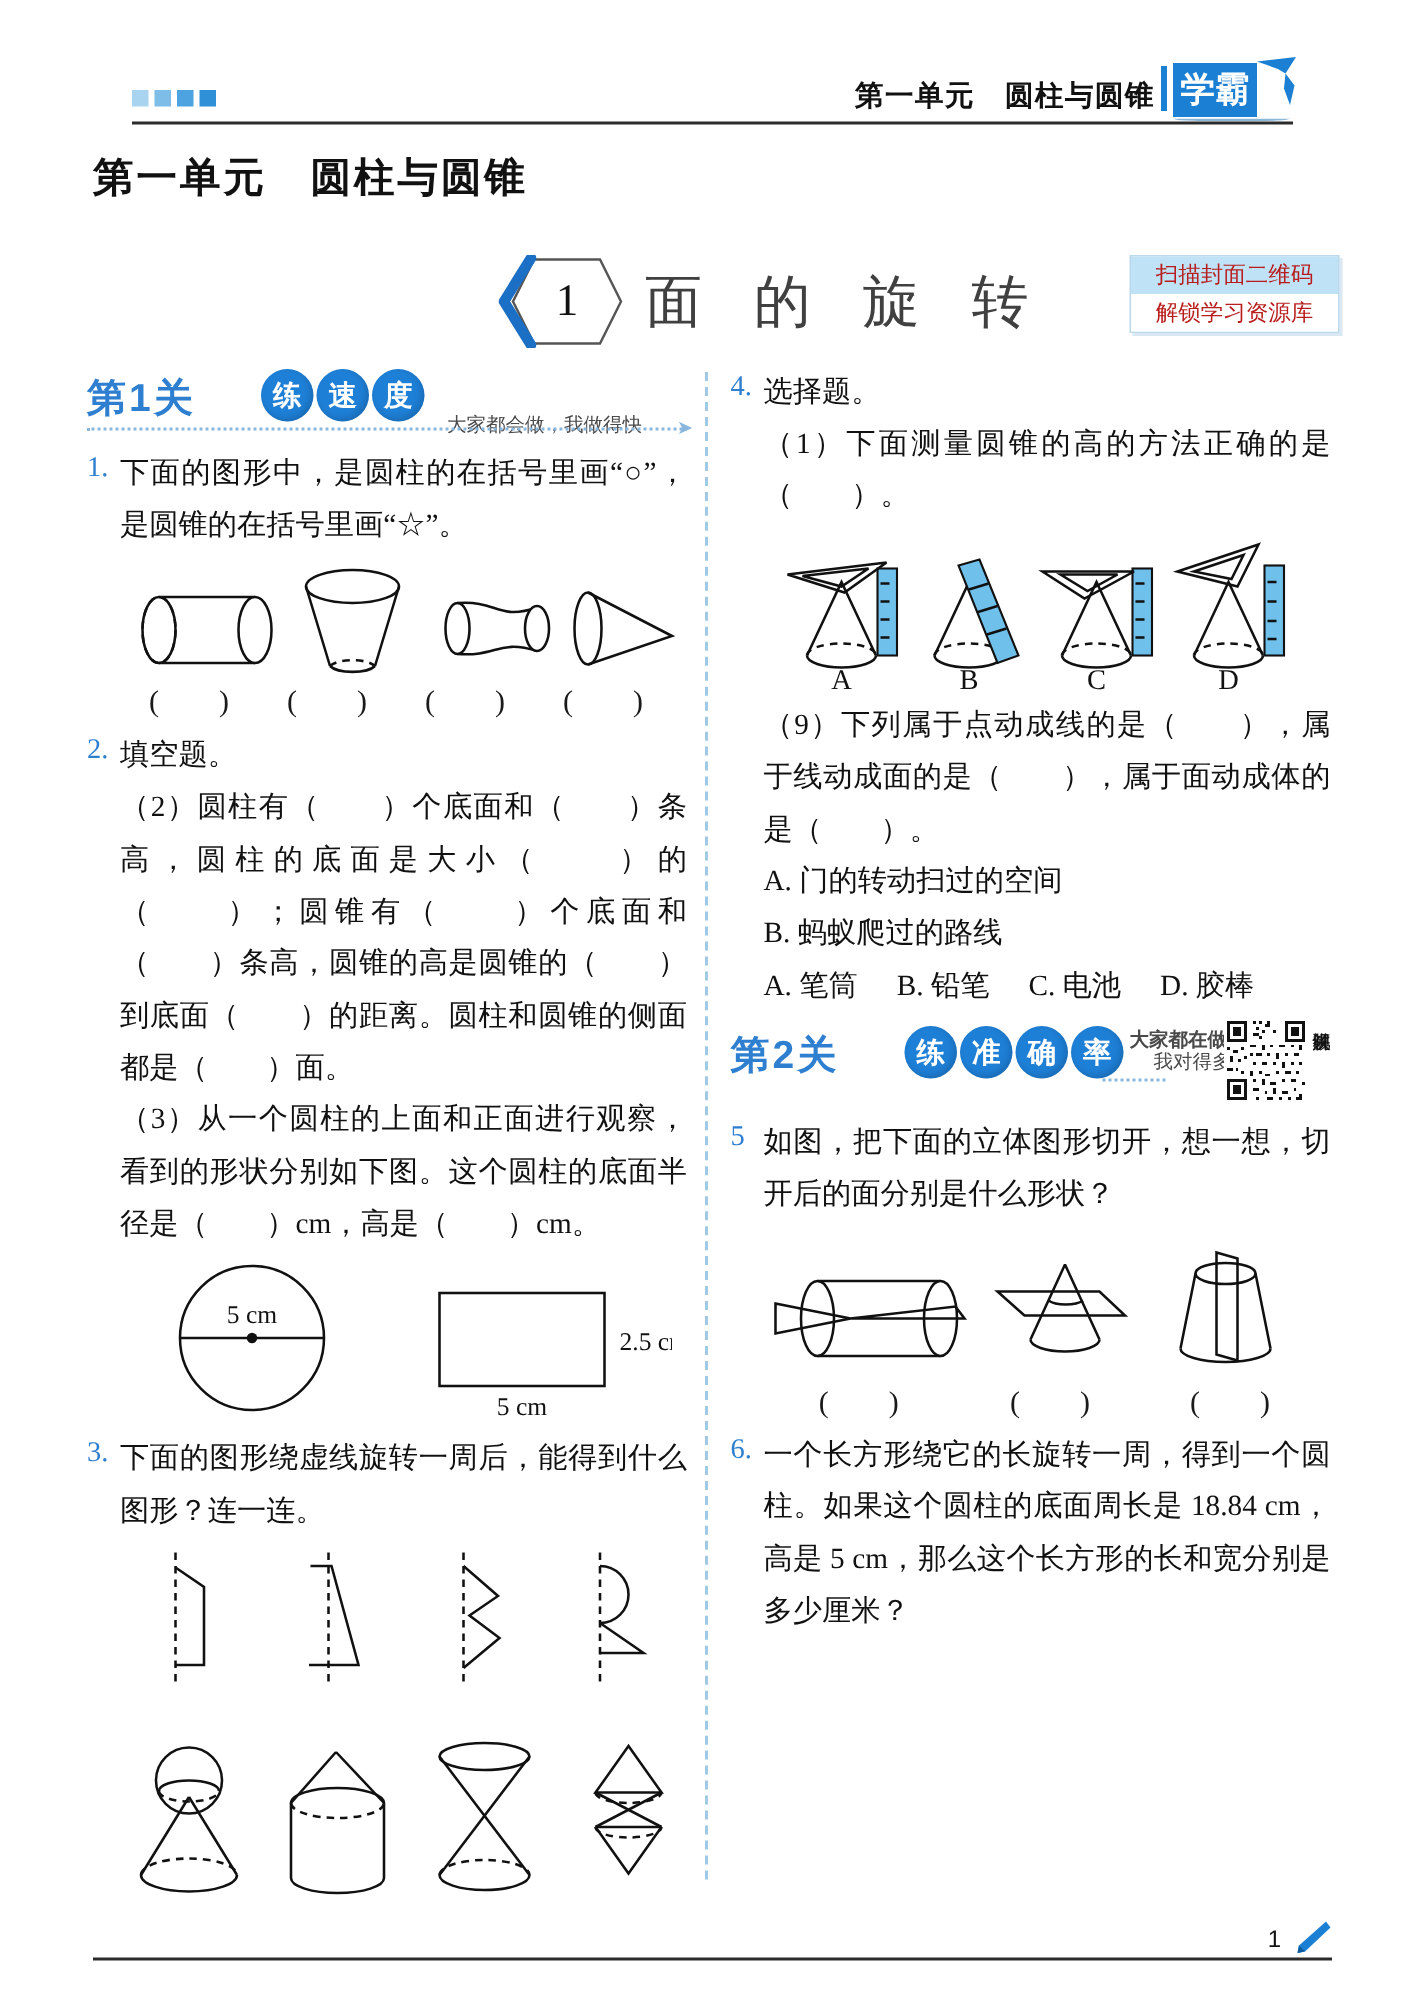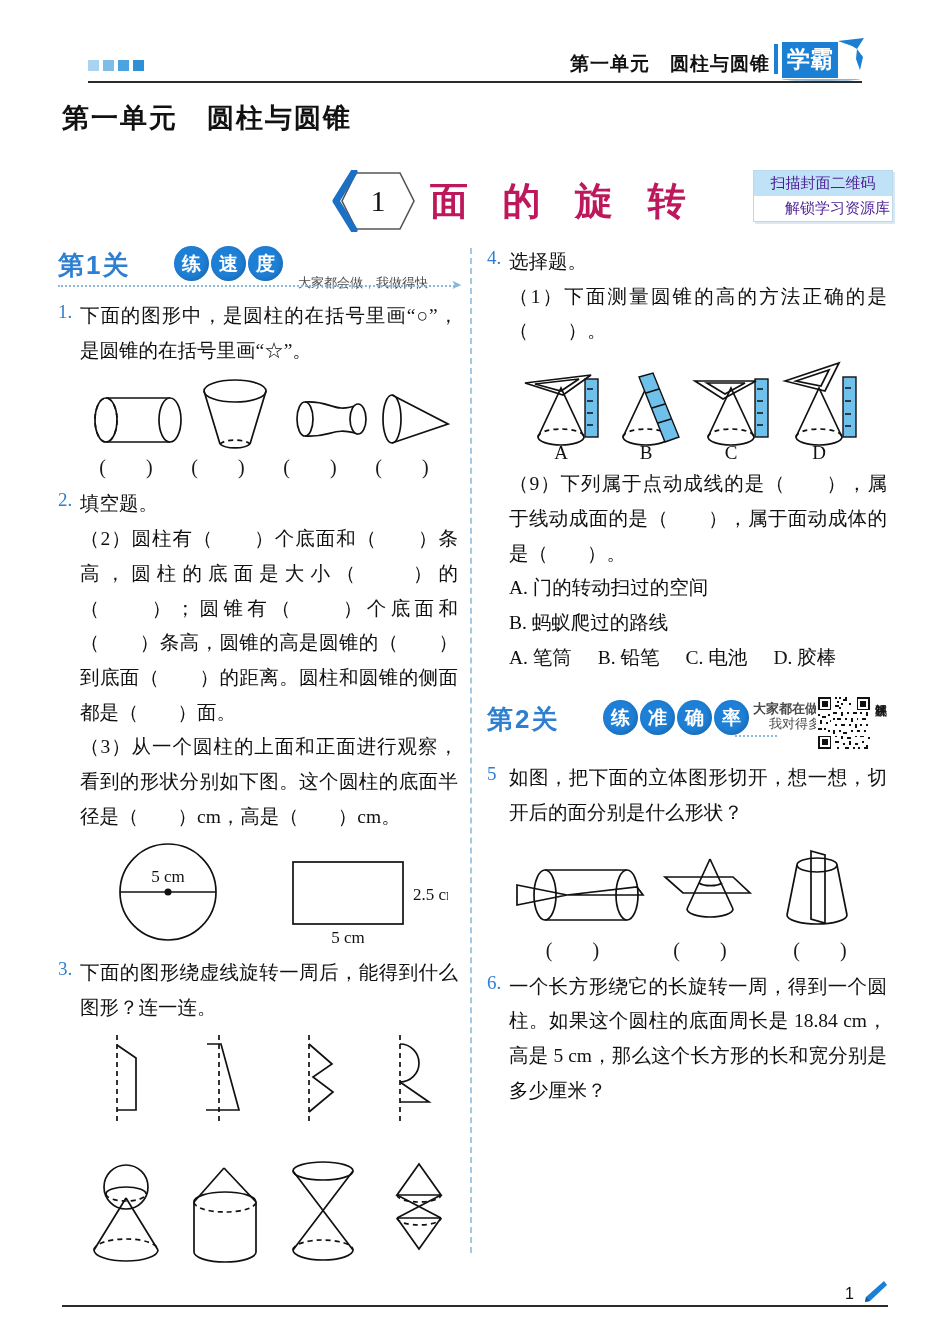--- a/index.html
+++ b/index.html
@@ -57,37 +57,37 @@
     display: flex; align-items: center; gap: 14px;
   }
   .lesson-hex { position: relative; width: 86px; height: 62px; }
   .lesson-num {
     position: absolute; left: 0; top: 0; width: 86px; height: 62px;
     display: flex; align-items: center; justify-content: center;
     font-family: "Liberation Serif", serif; font-size: 30px; color: #111;
     padding-left: 10px;
   }
   .lesson-name {
-    font-family: "Liberation Sans", sans-serif; font-weight: bold;
-    font-size: 38px; color: #be185d; letter-spacing: 12px;
+    font-family: "Liberation Sans", sans-serif; font-weight: normal;
+    font-size: 38px; color: #404040; letter-spacing: 12px;
   }
 
   
   .scanbox {
     position: absolute; right: 57px; top: 170px;
     width: 140px; border: 1px solid #bcd9ec; background: #f4fbff;
     box-shadow: 2px 2px 0 rgba(180,210,230,.5);
   }
   .scanbox div {
     font-family: "Liberation Sans", sans-serif;
-    font-size: 15px; color: #4c1d95; text-align: center; padding: 3px 2px;
+    font-size: 15px; color: #b91c1c; text-align: center; padding: 3px 2px;
     letter-spacing: 0px;
   }
   .scanbox .s1 { background: #bfe2f6; }
-  .scanbox .s2 { background: #ffffff; text-align: right; }
+  .scanbox .s2 { background: #ffffff; }
 
   
   .col { position: absolute; top: 245px; width: 400px; }
   .col-left { left: 58px; }
   .col-right { left: 487px; }
   .divider {
     position: absolute; left: 470px; top: 248px; height: 1005px;
     border-left: 2px dashed #9fc9e4;
   }
 
@@ -412,21 +412,21 @@
       <div class="q-body indent opts">B. 蚂蚁爬过的路线</div>
 
       <div class="q-body indent opts opt-row">
         <span>A. 笔筒</span>
         <span>B. 铅笔</span>
         <span>C. 电池</span>
         <span>D. 胶棒</span>
       </div>
     </div>
 
-    <div class="level" style="margin-top:24px; height:52px;">
+    <div class="level" style="margin-top:8px; height:52px;">
       <span class="level-no">第2关</span>
       <span class="bubbles" style="left:116px;">
         <span class="bub">练</span>
         <span class="bub">准</span>
         <span class="bub">确</span>
         <span class="bub">率</span>
       </span>
       <span class="level-note" style="left:266px; top:2px;font-weight:bold;">大家都在做</span>
       <span class="level-note" style="left:282px; top:17px;">我对得多</span>
       <span class="level-dash" style="left:248px; right:110px; bottom:14px;"></span>

